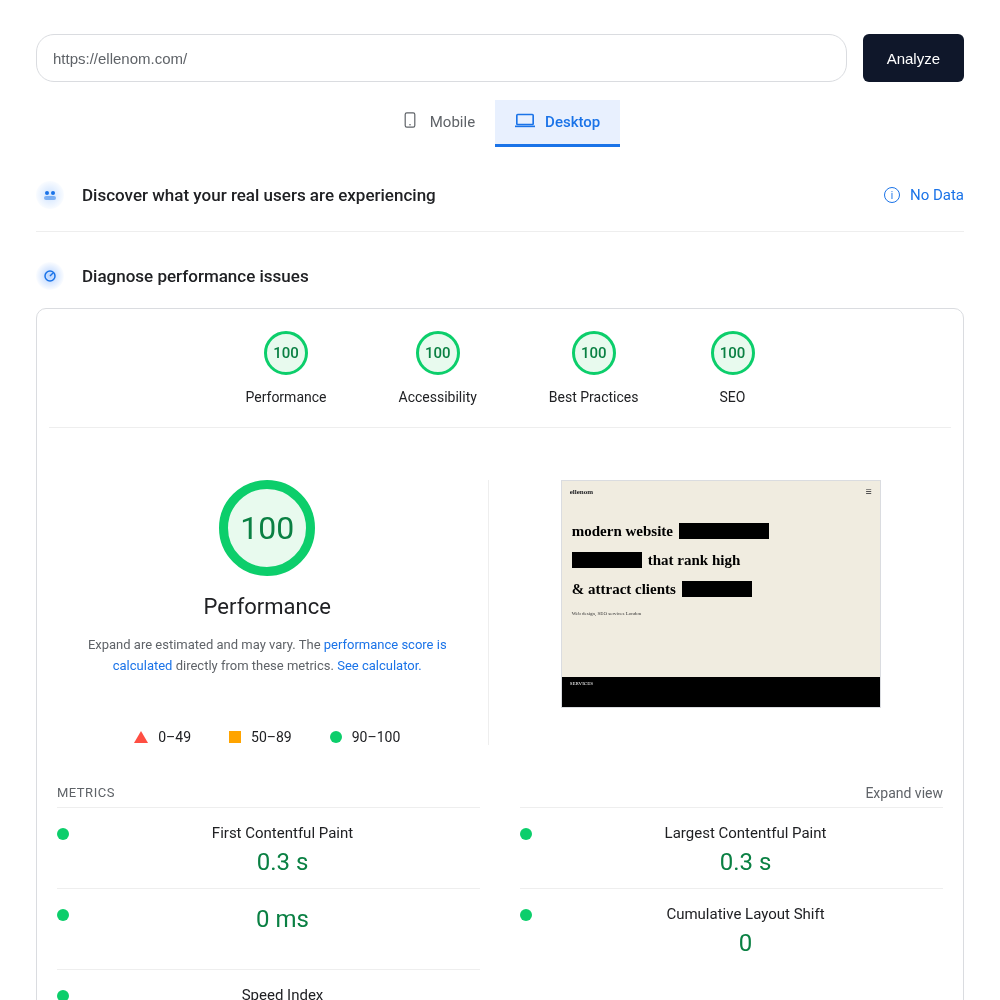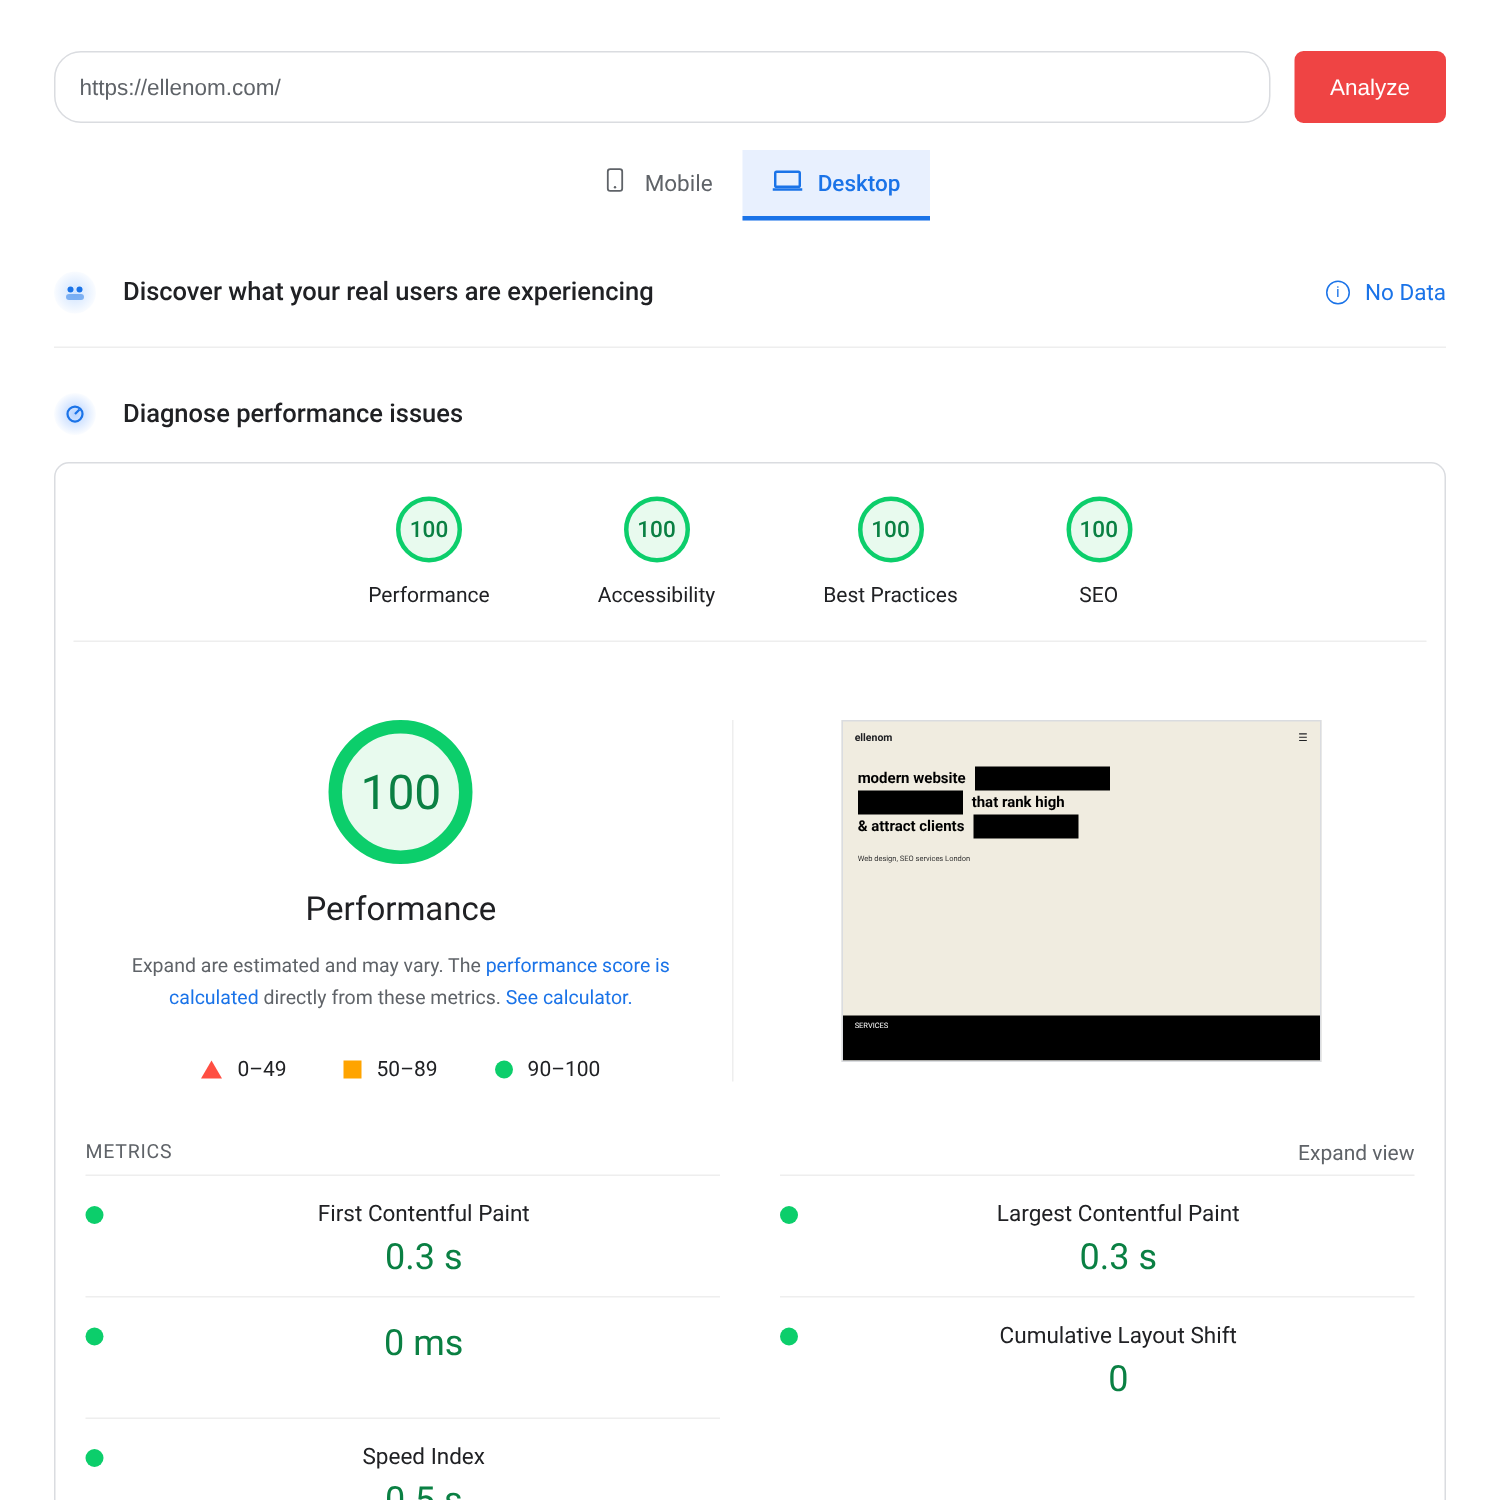--- a/index.html
+++ b/index.html
@@ -1,20 +1,20 @@
 <!DOCTYPE html>
 <html><head>
 <meta charset="utf-8">
 <style>
 * { box-sizing: border-box; margin: 0; padding: 0; }
 body { font-family: -apple-system, BlinkMacSystemFont, "Segoe UI", Roboto, Arial, sans-serif; background: #fff; color: #202124; width: 1000px; }
 .container { padding: 34px 36px; }
 .topbar { display: flex; gap: 16px; align-items: stretch; margin-bottom: 18px; }
 .url-input { flex: 1; border: 1px solid #dadce0; border-radius: 18px; padding: 16px 16px; font-size: 15px; color: #5f6368; height: 48px; }
-.analyze-btn { background: #ef4444; color: #fff; border: none; border-radius: 6px; padding: 0 24px; font-size: 15px; font-weight: 500; cursor: pointer; height: 48px; }
+.analyze-btn { background: #0f172a; color: #fff; border: none; border-radius: 6px; padding: 0 24px; font-size: 15px; font-weight: 500; cursor: pointer; height: 48px; }
 .tabs { display: flex; justify-content: center; gap: 0; margin-bottom: 26px; }
 .tab { display: flex; align-items: center; gap: 10px; padding: 12px 20px; font-size: 15px; color: #5f6368; cursor: pointer; border-bottom: 3px solid transparent; }
 .tab.active { background: #e8f0fe; color: #1a73e8; border-bottom: 3px solid #1a73e8; font-weight: 500; }
 .section-row { display: flex; align-items: center; justify-content: space-between; padding: 8px 0 22px; }
 .section-left { display: flex; align-items: center; gap: 18px; }
 .section-icon { width: 28px; height: 28px; border-radius: 50%; display: flex; align-items: center; justify-content: center; }
 .section-title { font-size: 17px; font-weight: 500; }
 .nodata { color: #1a73e8; font-size: 15px; display: flex; align-items: center; gap: 10px; }
 .info-icon { width: 16px; height: 16px; border: 1.5px solid #1a73e8; border-radius: 50%; display: flex; align-items: center; justify-content: center; font-size: 10px; color: #1a73e8; }
 hr.sep { border: none; border-top: 1px solid #eee; margin: 0 0 22px; }
@@ -23,29 +23,29 @@
 .score-item { display: flex; flex-direction: column; align-items: center; gap: 14px; cursor: pointer; }
 .ring { width: 44px; height: 44px; border-radius: 50%; border: 3px solid #0cce6b; background: #e8faee; display: flex; align-items: center; justify-content: center; font-weight: 500; color: #0a8043; font-size: 15px; }
 .score-label { font-size: 14px; color: #202124; }
 .perf-section { display: flex; gap: 0; margin: 52px 0 40px; }
 .perf-left { flex: 1; display: flex; flex-direction: column; align-items: center; border-right: 1px solid #eee; padding: 0 30px; }
 .big-ring { width: 96px; height: 96px; border-radius: 50%; border: 9px solid #0cce6b; background: #e8faee; display: flex; align-items: center; justify-content: center; font-size: 32px; font-weight: 400; color: #0a8043; margin-bottom: 18px; }
 .perf-title { font-size: 22px; margin-bottom: 16px; }
 .perf-desc { font-size: 13px; color: #5f6368; text-align: center; line-height: 1.6; max-width: 380px; }
 .perf-desc a { color: #1a73e8; text-decoration: none; }
 .legend { display: flex; gap: 38px; margin-top: 28px; font-size: 14px; }
-.legend-item { display: flex; align-items: center; gap: 10px; }
+.legend-item { display: flex; align-items: center; gap: 10px; margin-top: 24px; }
 .tri { width: 0; height: 0; border-left: 7px solid transparent; border-right: 7px solid transparent; border-bottom: 12px solid #ff4e42; }
 .sq { width: 12px; height: 12px; background: #ffa400; }
 .dot { width: 12px; height: 12px; border-radius: 50%; background: #0cce6b; }
-.perf-right { flex: 1; display: flex; justify-content: center; align-items: flex-start; padding: 0 42px; }
+.perf-right { flex: 1; display: flex; justify-content: center; align-items: flex-start; padding: 0 42px; font-family: Liberation Serif, serif; }
 .thumb { width: 320px; height: 228px; border: 1px solid #dadce0; background: #f0ece0; position: relative; overflow: hidden; }
 .thumb-header { position: absolute; top: 0; left: 0; right: 0; height: 22px; display: flex; justify-content: space-between; align-items: center; padding: 0 8px; font-size: 7px; }
 .thumb-body { position: absolute; top: 30px; left: 10px; right: 10px; }
-.thumb-text { font-size: 10px; font-weight: 700; color: #000; margin: 0 0; display: flex; align-items: center; gap: 6px; }
+.thumb-text { font-size: 15px; font-weight: 700; color: #000; margin: 12px 0; display: flex; align-items: flex-start; gap: 6px; }
 .thumb-bar { height: 16px; background: #000; flex: 0 0 90px; }
 .thumb-sub { font-size: 5px; color: #333; margin-top: 10px; line-height: 1.6; }
 .thumb-footer { position: absolute; bottom: 0; left: 0; right: 0; height: 30px; background: #000; color: #fff; font-size: 5px; padding: 4px 8px; }
 .metrics-head { display: flex; justify-content: space-between; align-items: center; padding: 0 10px 6px; }
 .metrics-label { font-size: 13px; color: #5f6368; letter-spacing: 0.5px; }
 .expand { font-size: 14px; color: #5f6368; cursor: pointer; }
 .metrics-grid { display: grid; grid-template-columns: 1fr 1fr; column-gap: 40px; padding: 0 10px; }
 .metric { border-top: 1px solid #eee; padding: 16px 0 12px 0; display: flex; gap: 16px; align-items: flex-start; text-align: center; }
 .metric .dot { margin-top: 4px; flex-shrink: 0; }
 .metric-body { flex: 1; }

